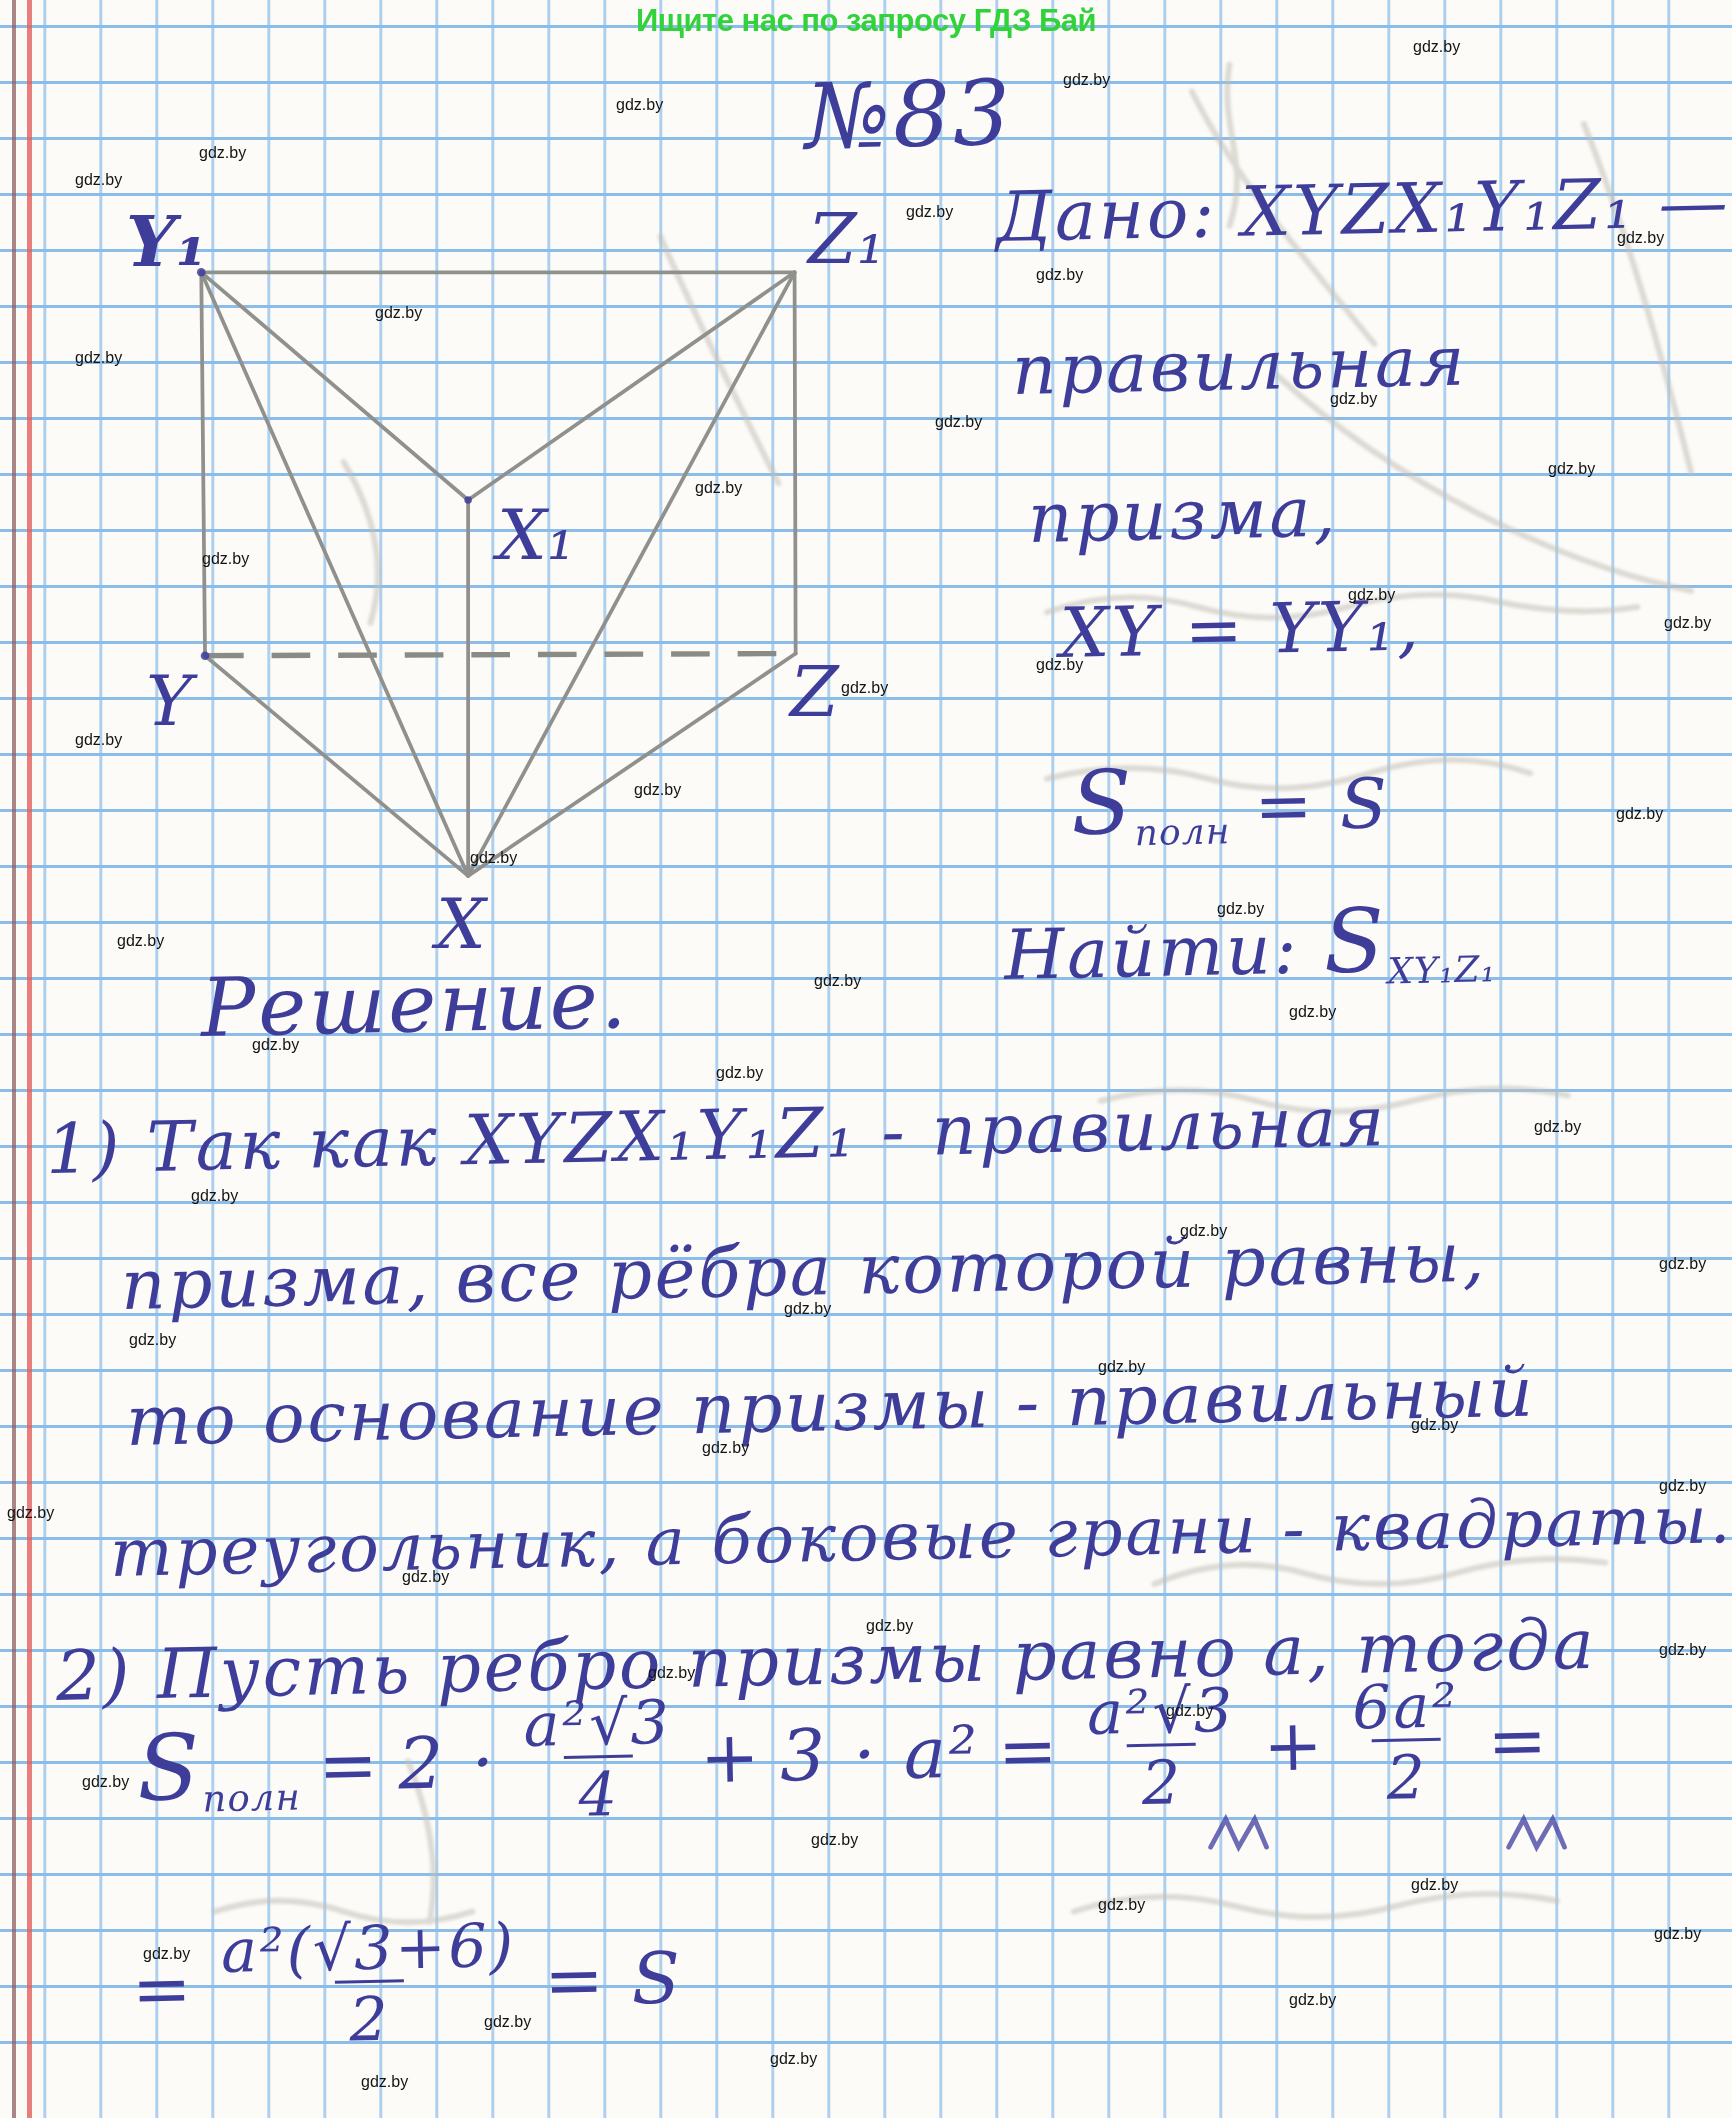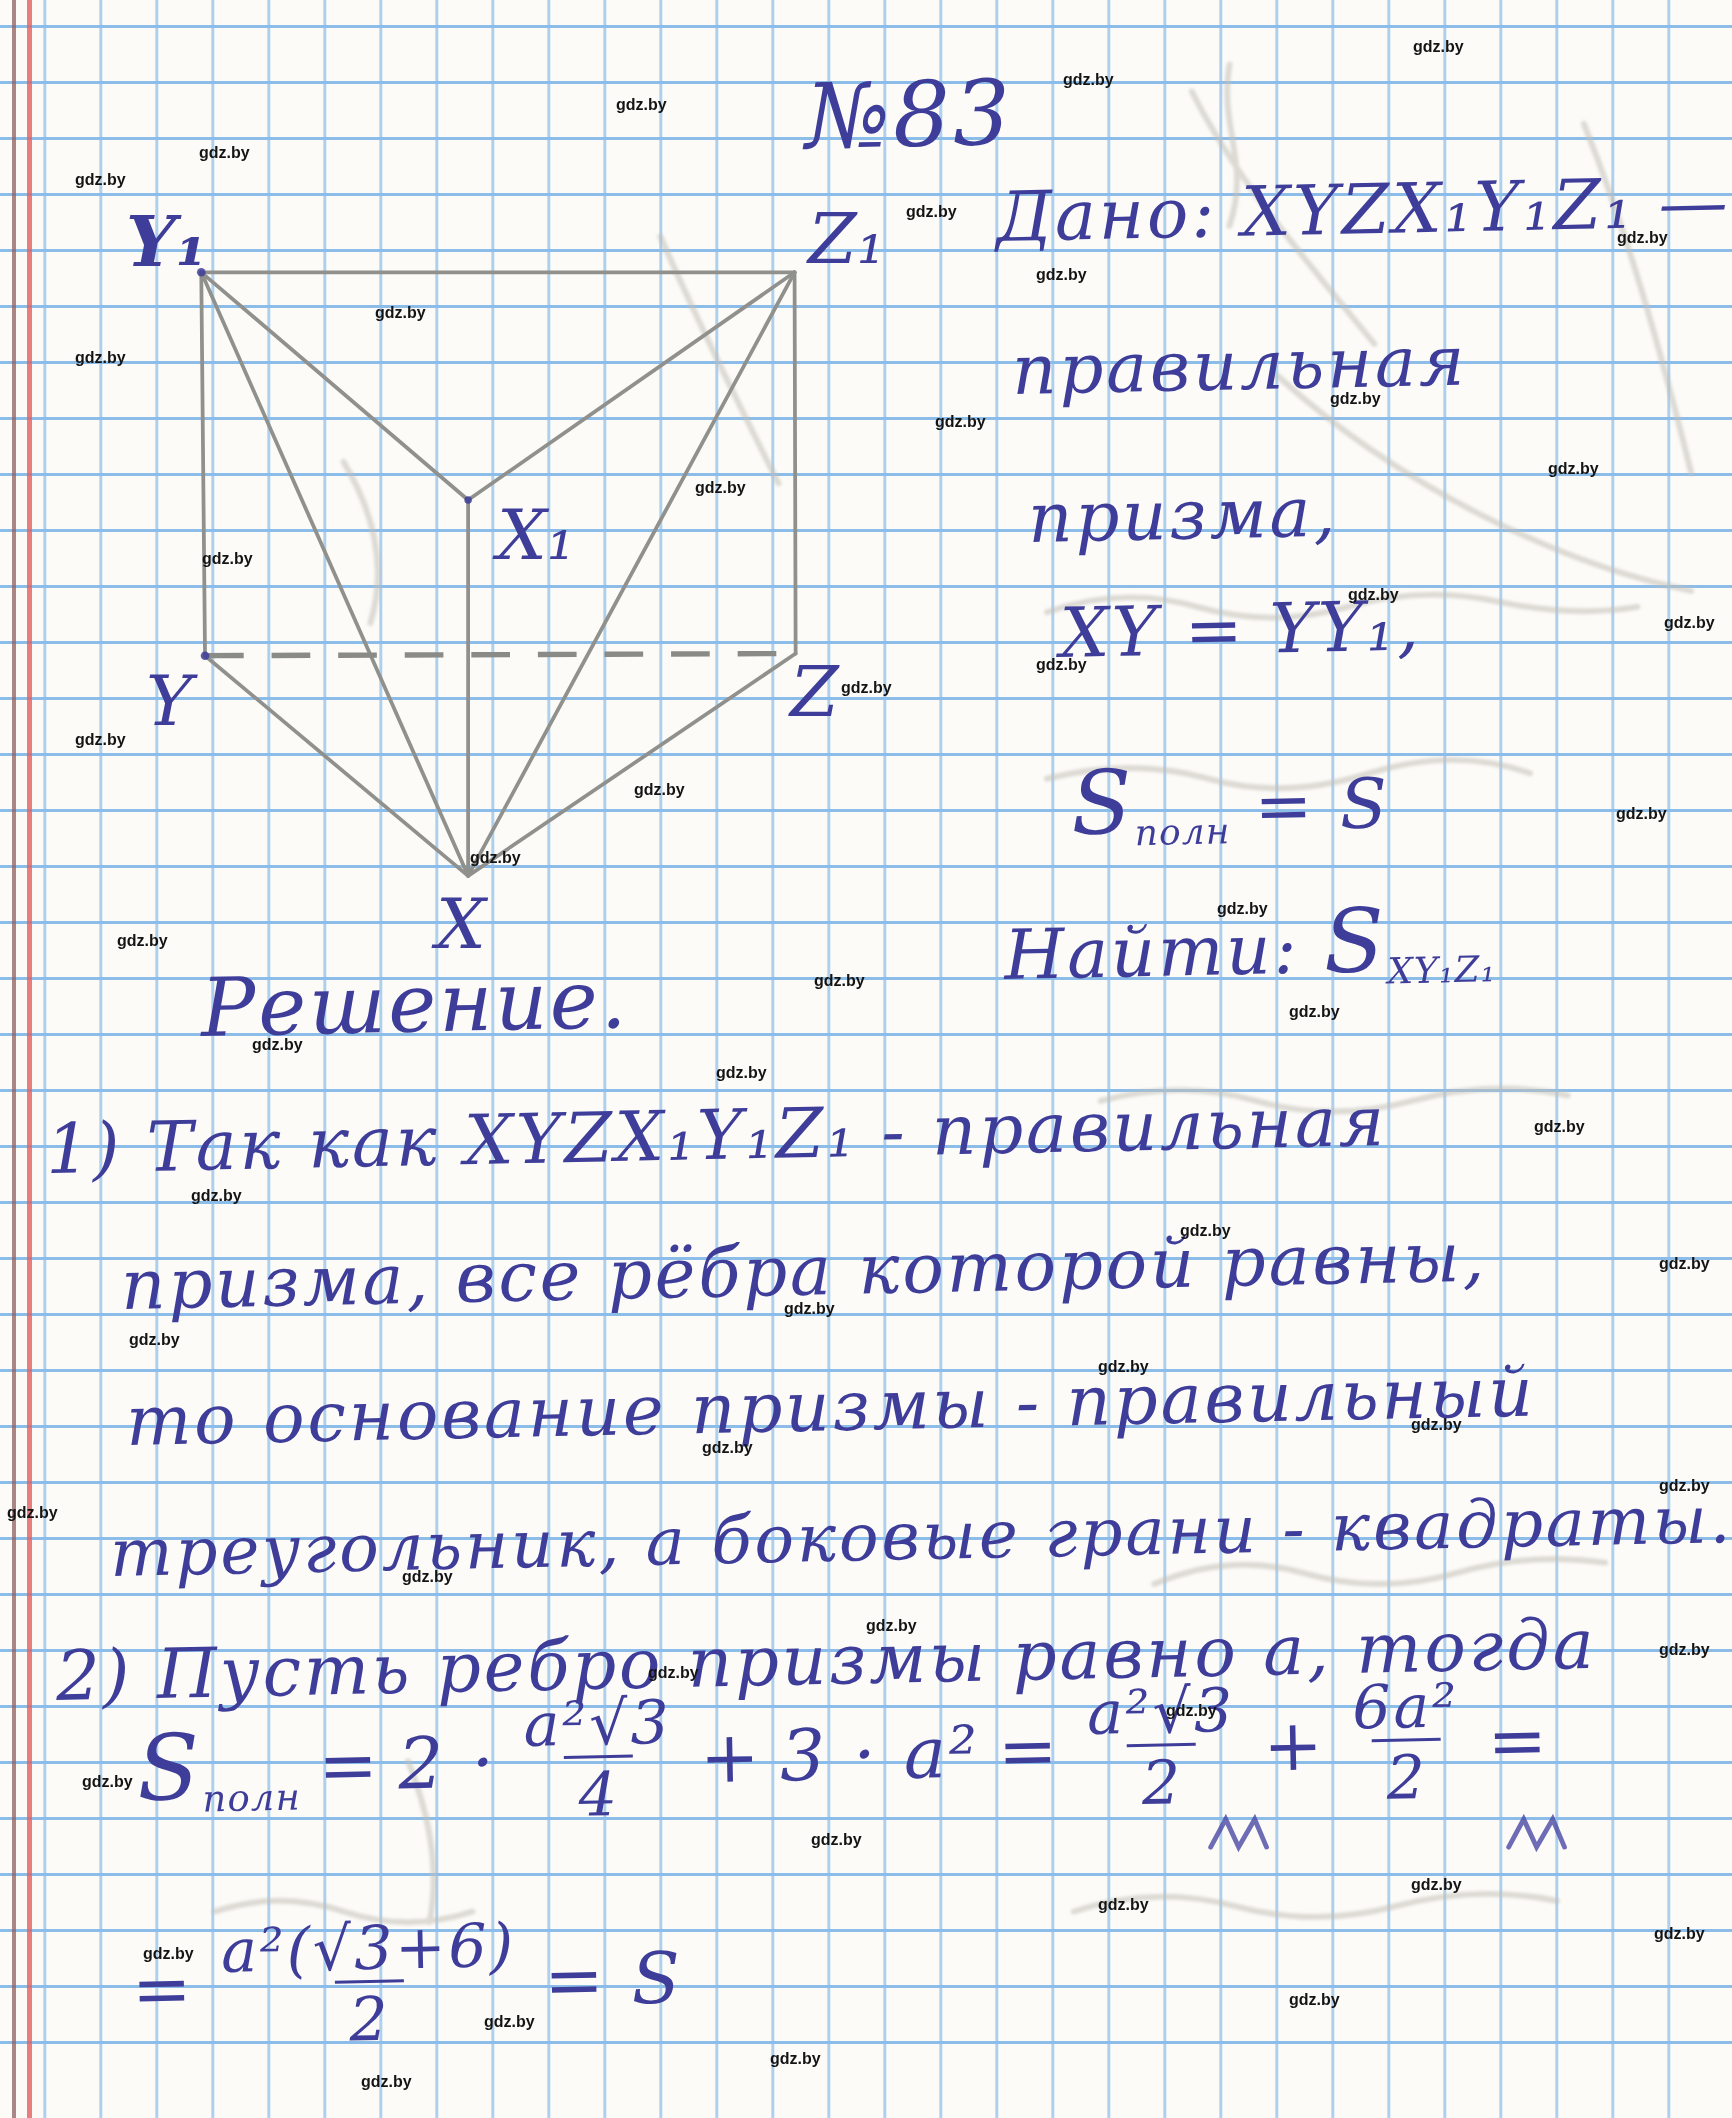--- a/index.html
+++ b/index.html
@@ -27,21 +27,21 @@
   .formula{display:flex;align-items:center;gap:18px;}
   .frac{display:inline-flex;flex-direction:column;align-items:center;vertical-align:middle;}
   .frac .num{font-size:.85em;line-height:1.05;padding:0 9.7px;}
   .frac .den{font-size:.85em;line-height:1.05;border-top:3.8px solid #3e3d99;padding:4.3px 14px 0 14px;}
 
   
   .header-green{position:absolute;left:0;right:0;top:3.2px;text-align:center;
     font-size:31px;font-weight:600;letter-spacing:-0.5px;color:#31d23a;z-index:9;}
   .footer-purple{position:absolute;left:0;right:0;bottom:4.3px;text-align:center;
     font-size:30px;font-weight:500;color:#54277f;z-index:9;}
-  .wm{position:absolute;font-size:16px;font-weight:700;color:#141414;z-index:8;white-space:nowrap;}
+  .wm{position:absolute;font-size:16px;font-weight:400;color:#141414;z-index:8;white-space:nowrap;}
 
   
   #diagram-svg{position:absolute;left:161px;top:225px;z-index:4;}
   .vlabel{position:absolute;font-size:70px;z-index:5;white-space:nowrap;}
 
   
   #bleed{position:absolute;left:0;top:0;z-index:2;filter:blur(1.6px);opacity:.55;}
   #inkbleed{position:absolute;left:0;top:0;z-index:2;opacity:.8;}
 </style>
 </head>
@@ -70,20 +70,21 @@
     </g>
   </svg>
 
   <svg id="inkbleed" width="1732" height="2119" viewBox="0 0 3226 3946">
     <g fill="none" stroke="#4a49a5" stroke-width="9" stroke-linecap="round">
       <path d="M2255 3440 l28 -52 l24 52 l30 -52 l22 52"></path>
       <path d="M2810 3440 l28 -52 l24 52 l30 -52 l22 52"></path>
     </g>
   </svg>
 
+  <div class="header-green">Ищите нас по запросу ГДЗ Бай</div>
 
   <svg id="diagram-svg" width="698" height="725" viewBox="0 0 1300 1350">
     <g stroke="#90908c" stroke-width="7" fill="none" stroke-linecap="round">
       <path d="M75 88 L1180 88"></path>
       <path d="M75 88 L82 802"></path>
       <path d="M1180 88 L1182 798"></path>
       <path d="M75 88 L572 512"></path>
       <path d="M1180 88 L572 512"></path>
       <path d="M572 512 L572 1212"></path>
       <path d="M75 88 L572 1212"></path>

